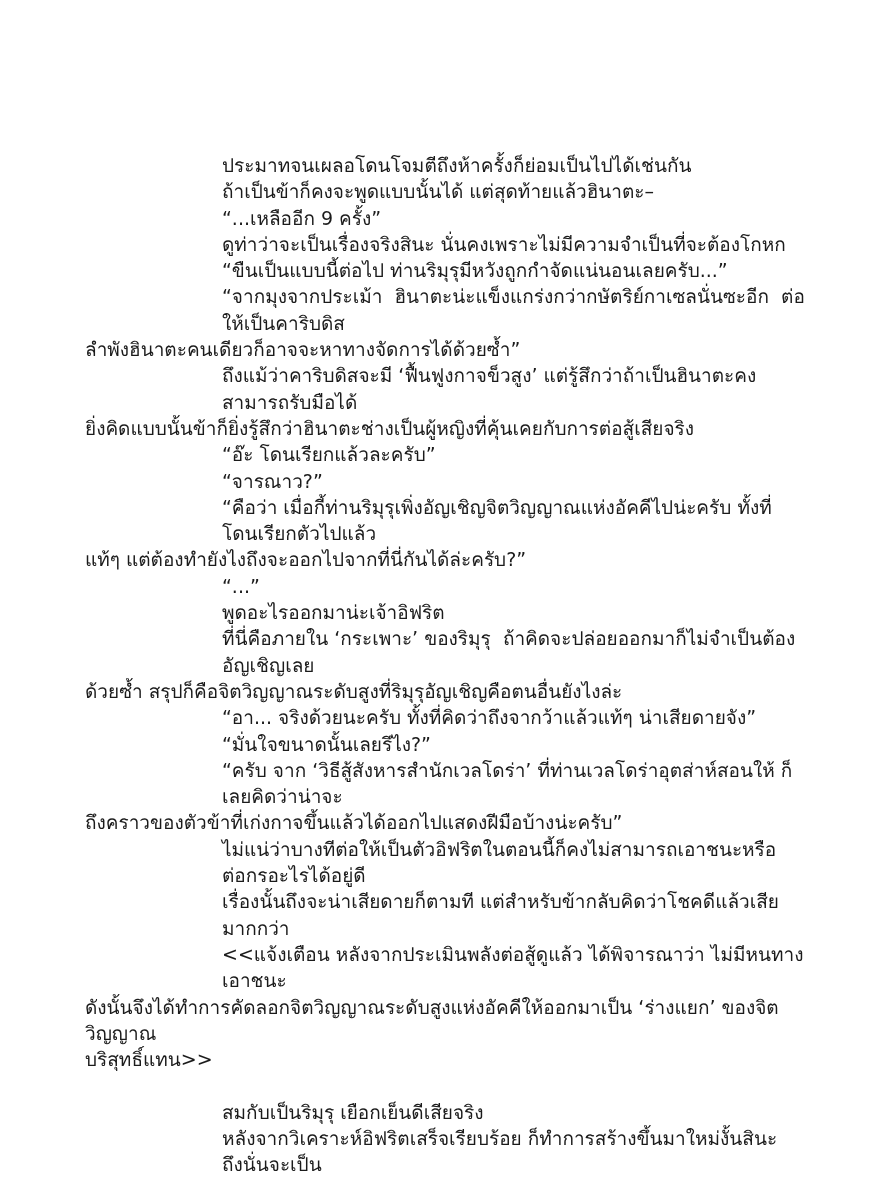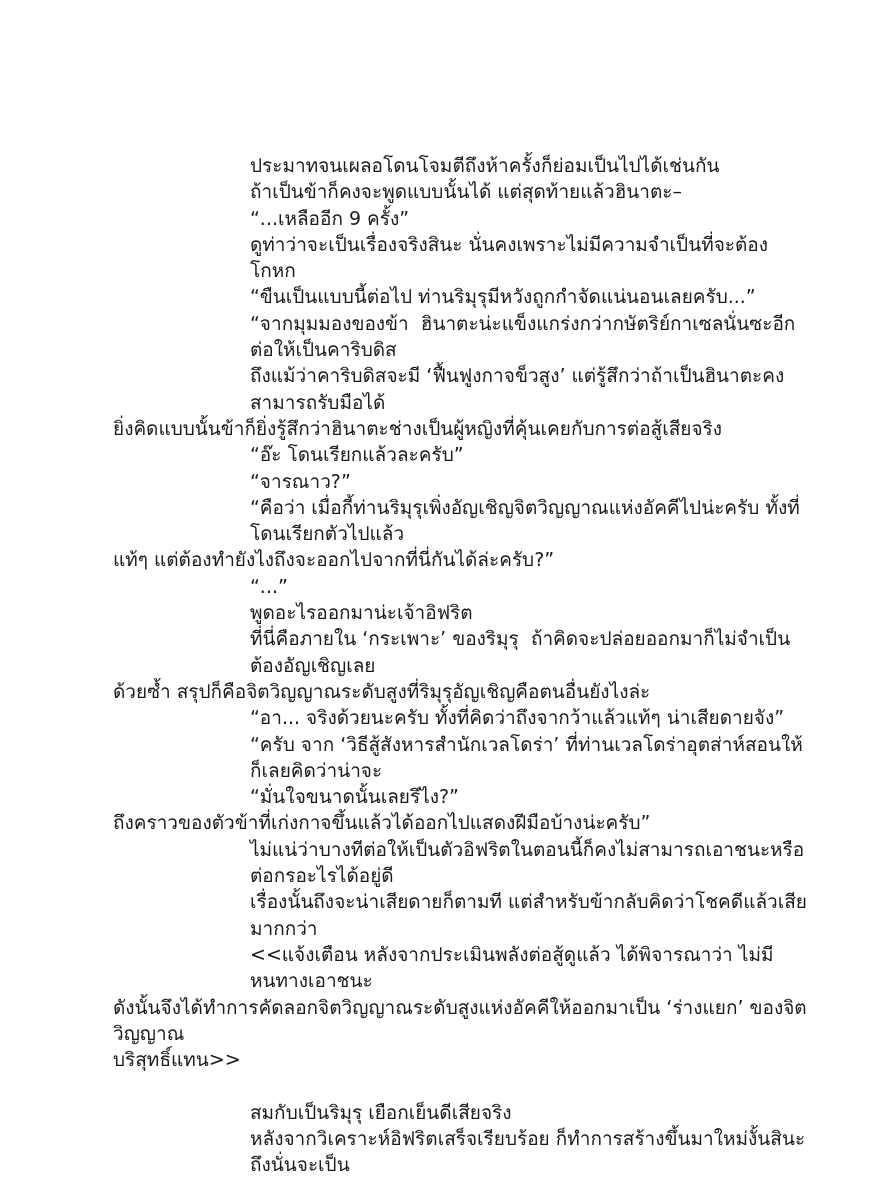--- a/index.html
+++ b/index.html
@@ -24,53 +24,53 @@
     top: 152px;
     width: 722px;
     font-family: "DejaVu Sans", "Liberation Sans", sans-serif;
     font-size: 19px;
     line-height: 26.3px;
     color: #1b1b1b;
   }
   .line {
     white-space: pre-wrap;
     min-height: 26.3px;
-    margin-left: 28px;
   }
   .line.indent {
     padding-left: 137px;
   }
   .spacer {
     height: 26.3px;
   }
 </style>
 </head>
 <body>
 
 <div class="page">
   <div class="text-block" style="color: rgb(27, 27, 27);">
       <div class="line indent">ประมาทจนเผลอโดนโจมตีถึงห้าครั้งก็ย่อมเป็นไปได้เช่นกัน</div>
       <div class="line indent">ถ้าเป็นข้าก็คงจะพูดแบบนั้นได้ แต่สุดท้ายแล้วฮินาตะ–</div>
       <div class="line indent">“...เหลืออีก 9 ครั้ง”</div>
       <div class="line indent">ดูท่าว่าจะเป็นเรื่องจริงสินะ นั่นคงเพราะไม่มีความจำเป็นที่จะต้องโกหก</div>
       <div class="line indent">“ขืนเป็นแบบนี้ต่อไป ท่านริมุรุมีหวังถูกกำจัดแน่นอนเลยครับ...”</div>
-      <div class="line indent">“จากมุมมองของข้า  ฮินาตะน่ะแข็งแกร่งกว่ากษัตริย์กาเซลนั่นซะอีก  ต่อให้เป็นคาริบดิส</div>
+      <div class="line indent">“จากมุงจากประเม้า  ฮินาตะน่ะแข็งแกร่งกว่ากษัตริย์กาเซลนั่นซะอีก  ต่อให้เป็นคาริบดิส</div>
+      <div class="line">ลำพังฮินาตะคนเดียวก็อาจจะหาทางจัดการได้ด้วยซ้ำ”</div>
       <div class="line indent">ถึงแม้ว่าคาริบดิสจะมี ‘ฟื้นฟูงกาจข็วสูง’ แต่รู้สึกว่าถ้าเป็นฮินาตะคงสามารถรับมือได้</div>
       <div class="line">ยิ่งคิดแบบนั้นข้าก็ยิ่งรู้สึกว่าฮินาตะช่างเป็นผู้หญิงที่คุ้นเคยกับการต่อสู้เสียจริง</div>
       <div class="line indent">“อ๊ะ โดนเรียกแล้วละครับ”</div>
       <div class="line indent">“จารณาว?”</div>
       <div class="line indent">“คือว่า เมื่อกี้ท่านริมุรุเพิ่งอัญเชิญจิตวิญญาณแห่งอัคคีไปน่ะครับ ทั้งที่โดนเรียกตัวไปแล้ว</div>
       <div class="line">แท้ๆ แต่ต้องทำยังไงถึงจะออกไปจากที่นี่กันได้ล่ะครับ?”</div>
       <div class="line indent">“...”</div>
       <div class="line indent">พูดอะไรออกมาน่ะเจ้าอิฟริต</div>
       <div class="line indent">ที่นี่คือภายใน ‘กระเพาะ’ ของริมุรุ  ถ้าคิดจะปล่อยออกมาก็ไม่จำเป็นต้องอัญเชิญเลย</div>
       <div class="line">ด้วยซ้ำ สรุปก็คือจิตวิญญาณระดับสูงที่ริมุรุอัญเชิญคือตนอื่นยังไงล่ะ</div>
       <div class="line indent">“อา... จริงด้วยนะครับ ทั้งที่คิดว่าถึงจากว้าแล้วแท้ๆ น่าเสียดายจัง”</div>
+      <div class="line indent">“มั่นใจขนาดนั้นเลยรึไง?”</div>
       <div class="line indent">“ครับ จาก ‘วิธีสู้สังหารสำนักเวลโดร่า’ ที่ท่านเวลโดร่าอุตส่าห์สอนให้ ก็เลยคิดว่าน่าจะ</div>
-      <div class="line indent">“มั่นใจขนาดนั้นเลยรึไง?”</div>
       <div class="line">ถึงคราวของตัวข้าที่เก่งกาจขึ้นแล้วได้ออกไปแสดงฝีมือบ้างน่ะครับ”</div>
       <div class="line indent">ไม่แน่ว่าบางทีต่อให้เป็นตัวอิฟริตในตอนนี้ก็คงไม่สามารถเอาชนะหรือต่อกรอะไรได้อยู่ดี</div>
       <div class="line indent">เรื่องนั้นถึงจะน่าเสียดายก็ตามที แต่สำหรับข้ากลับคิดว่าโชคดีแล้วเสียมากกว่า</div>
       <div class="line indent">&lt;&lt;แจ้งเตือน หลังจากประเมินพลังต่อสู้ดูแล้ว ได้พิจารณาว่า ไม่มีหนทางเอาชนะ</div>
       <div class="line">ดังนั้นจึงได้ทำการคัดลอกจิตวิญญาณระดับสูงแห่งอัคคีให้ออกมาเป็น ‘ร่างแยก’ ของจิตวิญญาณ</div>
       <div class="line">บริสุทธิ์แทน&gt;&gt;</div>
       <div class="spacer"></div>
       <div class="line indent">สมกับเป็นริมุรุ เยือกเย็นดีเสียจริง</div>
       <div class="line indent">หลังจากวิเคราะห์อิฟริตเสร็จเรียบร้อย ก็ทำการสร้างขึ้นมาใหม่งั้นสินะ  ถึงนั่นจะเป็น</div>
     </div>

